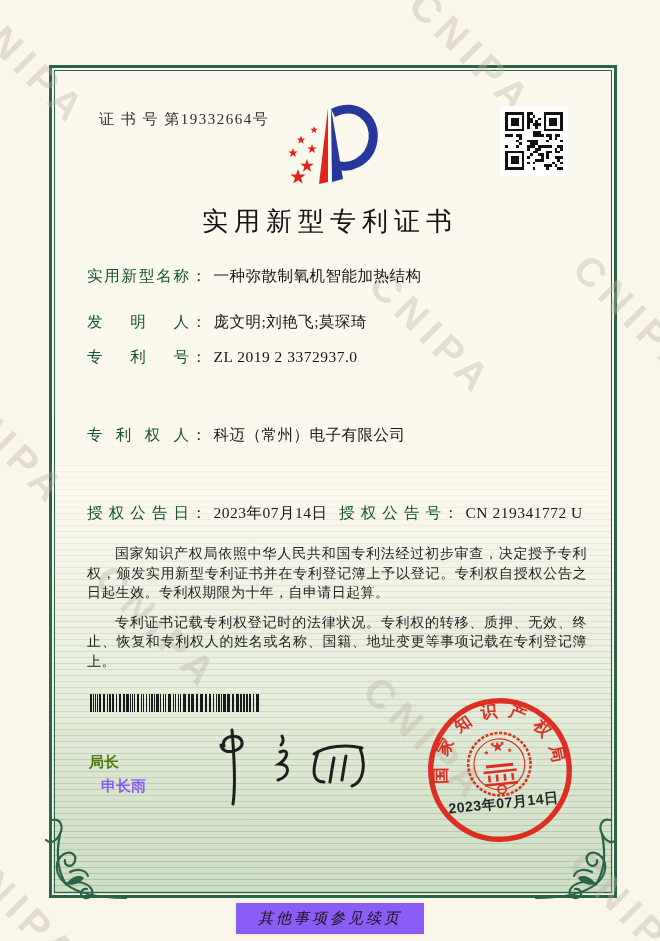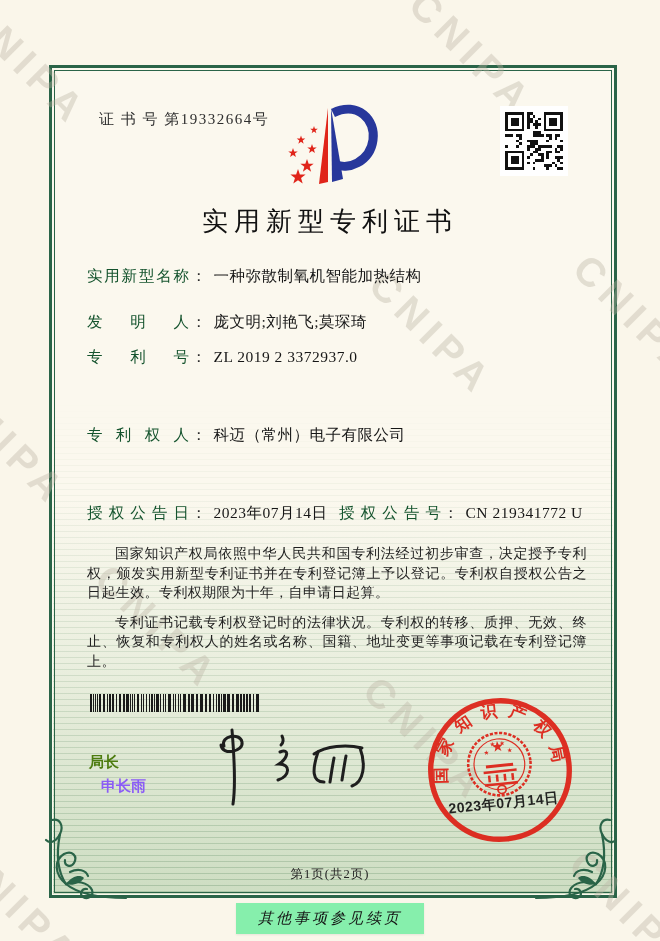--- a/index.html
+++ b/index.html
@@ -59,21 +59,21 @@
   .signer-title{ position:absolute; z-index:4; left:89px; top:753px; font-family:"Liberation Sans","DejaVu Sans",sans-serif; font-size:15px; font-weight:600; color:#4d7c0f;}
   .signer-name{ position:absolute; z-index:4; left:101px; top:777px; font-family:"Liberation Sans","DejaVu Sans",sans-serif; font-size:15px; font-weight:600; color:#8b5cf6;}
   .signature{ position:absolute; z-index:4; left:196px; top:724px; }
   .flourish{ position:absolute; z-index:5; width:92px; height:92px; }
   .flourish.left{ left:36px; top:814px; }
   .flourish.right{ left:534px; top:814px; transform:scaleX(-1); }
   .seal{ position:absolute; z-index:6; left:422px; top:692px; transform:rotate(-6deg); }
   .page-info{ position:absolute; z-index:4; left:0; right:0; top:866px; text-align:center; font-size:12.5px; color:#222; letter-spacing:1px;}
   .tab{
     position:absolute; z-index:4; left:50%; top:903px; transform:translateX(-50%);
-    background:#86efac; padding:6px 22px; box-shadow:0 1px 2px rgba(0,0,0,0.08);
+    background:#8b5cf6; padding:6px 22px; box-shadow:0 1px 2px rgba(0,0,0,0.08);
     font-size:15px; font-style:italic; letter-spacing:3px; color:#151515; white-space:nowrap;
   }
 </style>
 </head>
 <body>
 
 <div class="page">
 
   <div class="frame">
     <div class="tint"></div>
@@ -364,16 +364,15 @@
         <rect x="75" y="84.5" width="2.6" height="7" fill="#dd2116"></rect>
         <rect x="83" y="84.5" width="2.6" height="7" fill="#dd2116"></rect>
         <rect x="91" y="84.5" width="2.6" height="7" fill="#dd2116"></rect>
         <rect x="63" y="93" width="34" height="2.6" fill="#dd2116"></rect>
         <circle cx="80" cy="100" r="4.2" fill="none" stroke="#dd2116" stroke-width="1.8"></circle>
       </g>
       <text x="80" y="119" text-anchor="middle" font-size="14.5" font-weight="bold" letter-spacing="0.5" font-family="Liberation Sans, DejaVu Sans, sans-serif" fill="#151515">2023年07月14日</text>
     </g>
   </svg>
 
-  <div class="page-info">第1页(共2页)</div>
   <div class="tab">其他事项参见续页</div>
 
 </div>
 
 </body></html>

